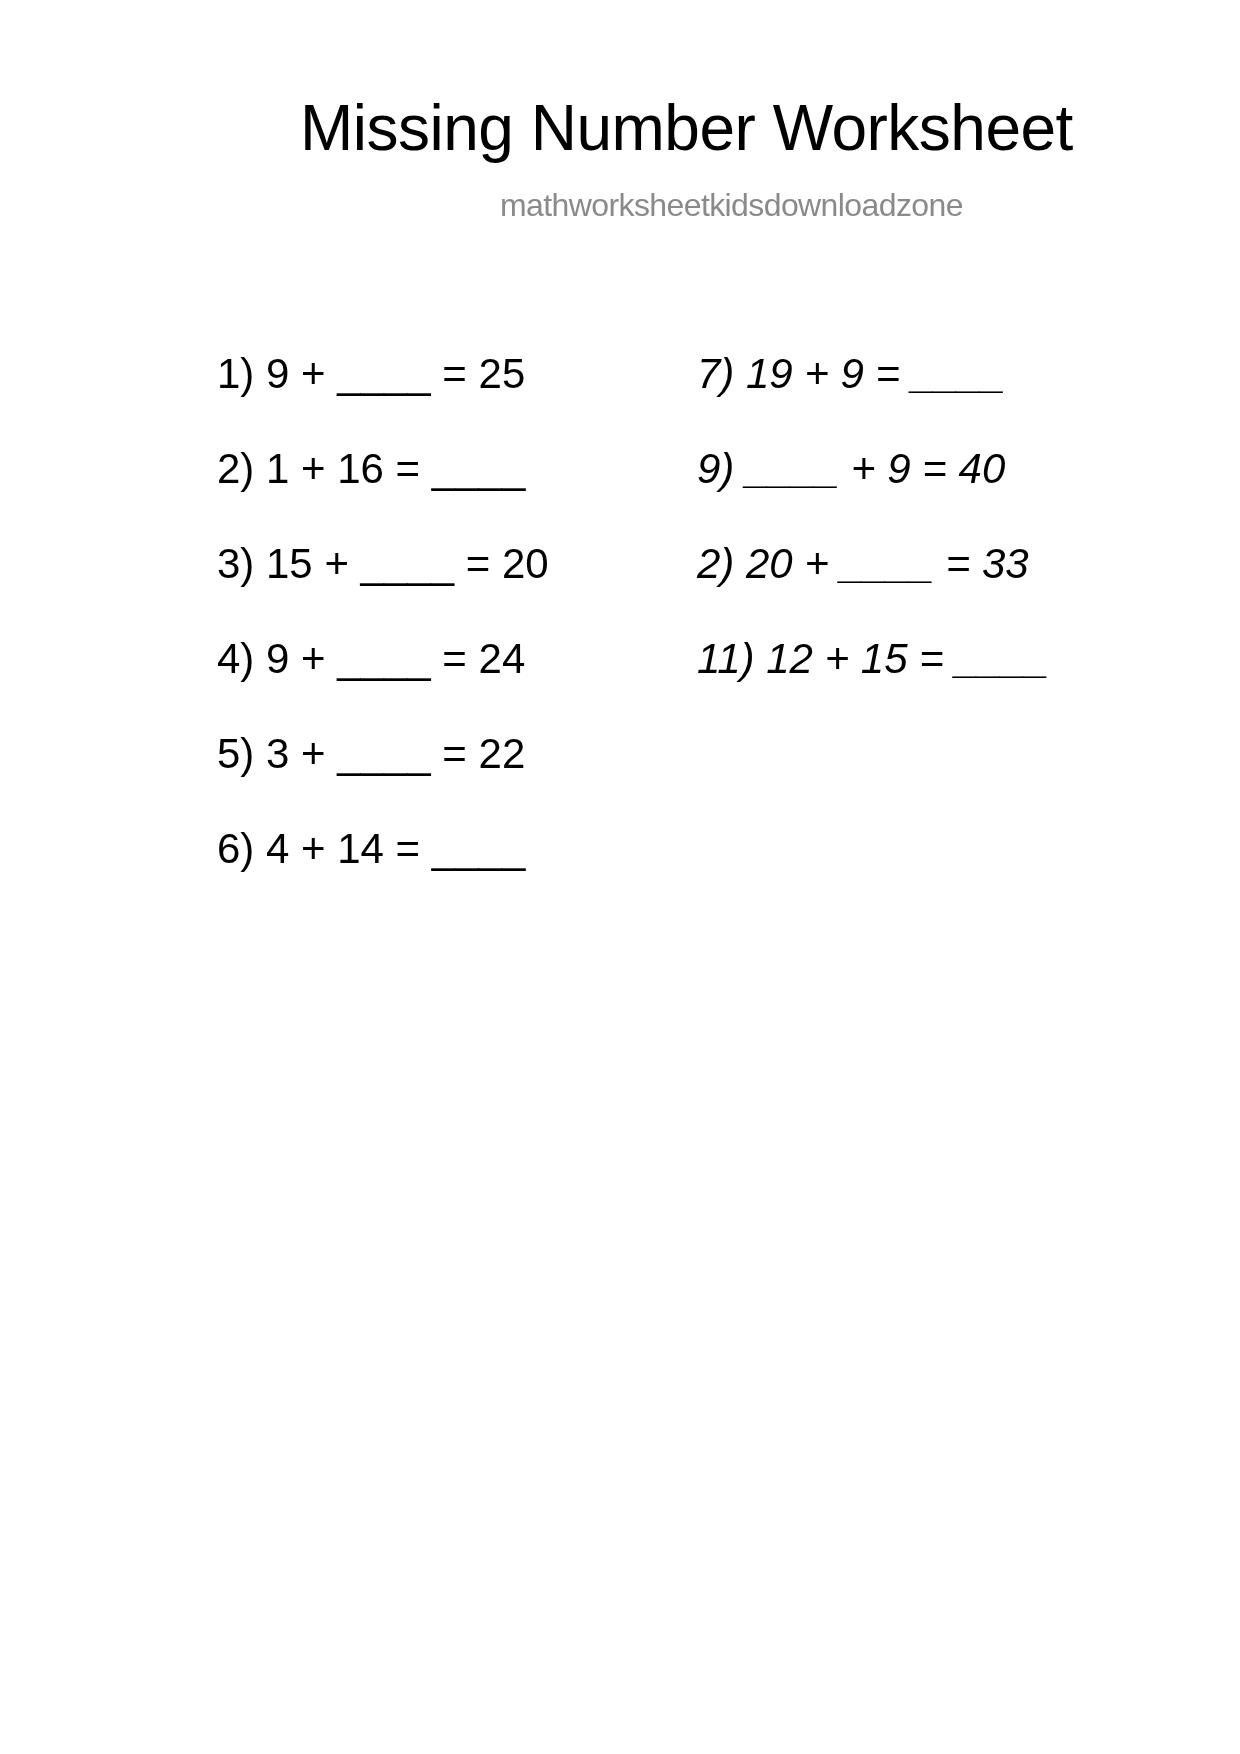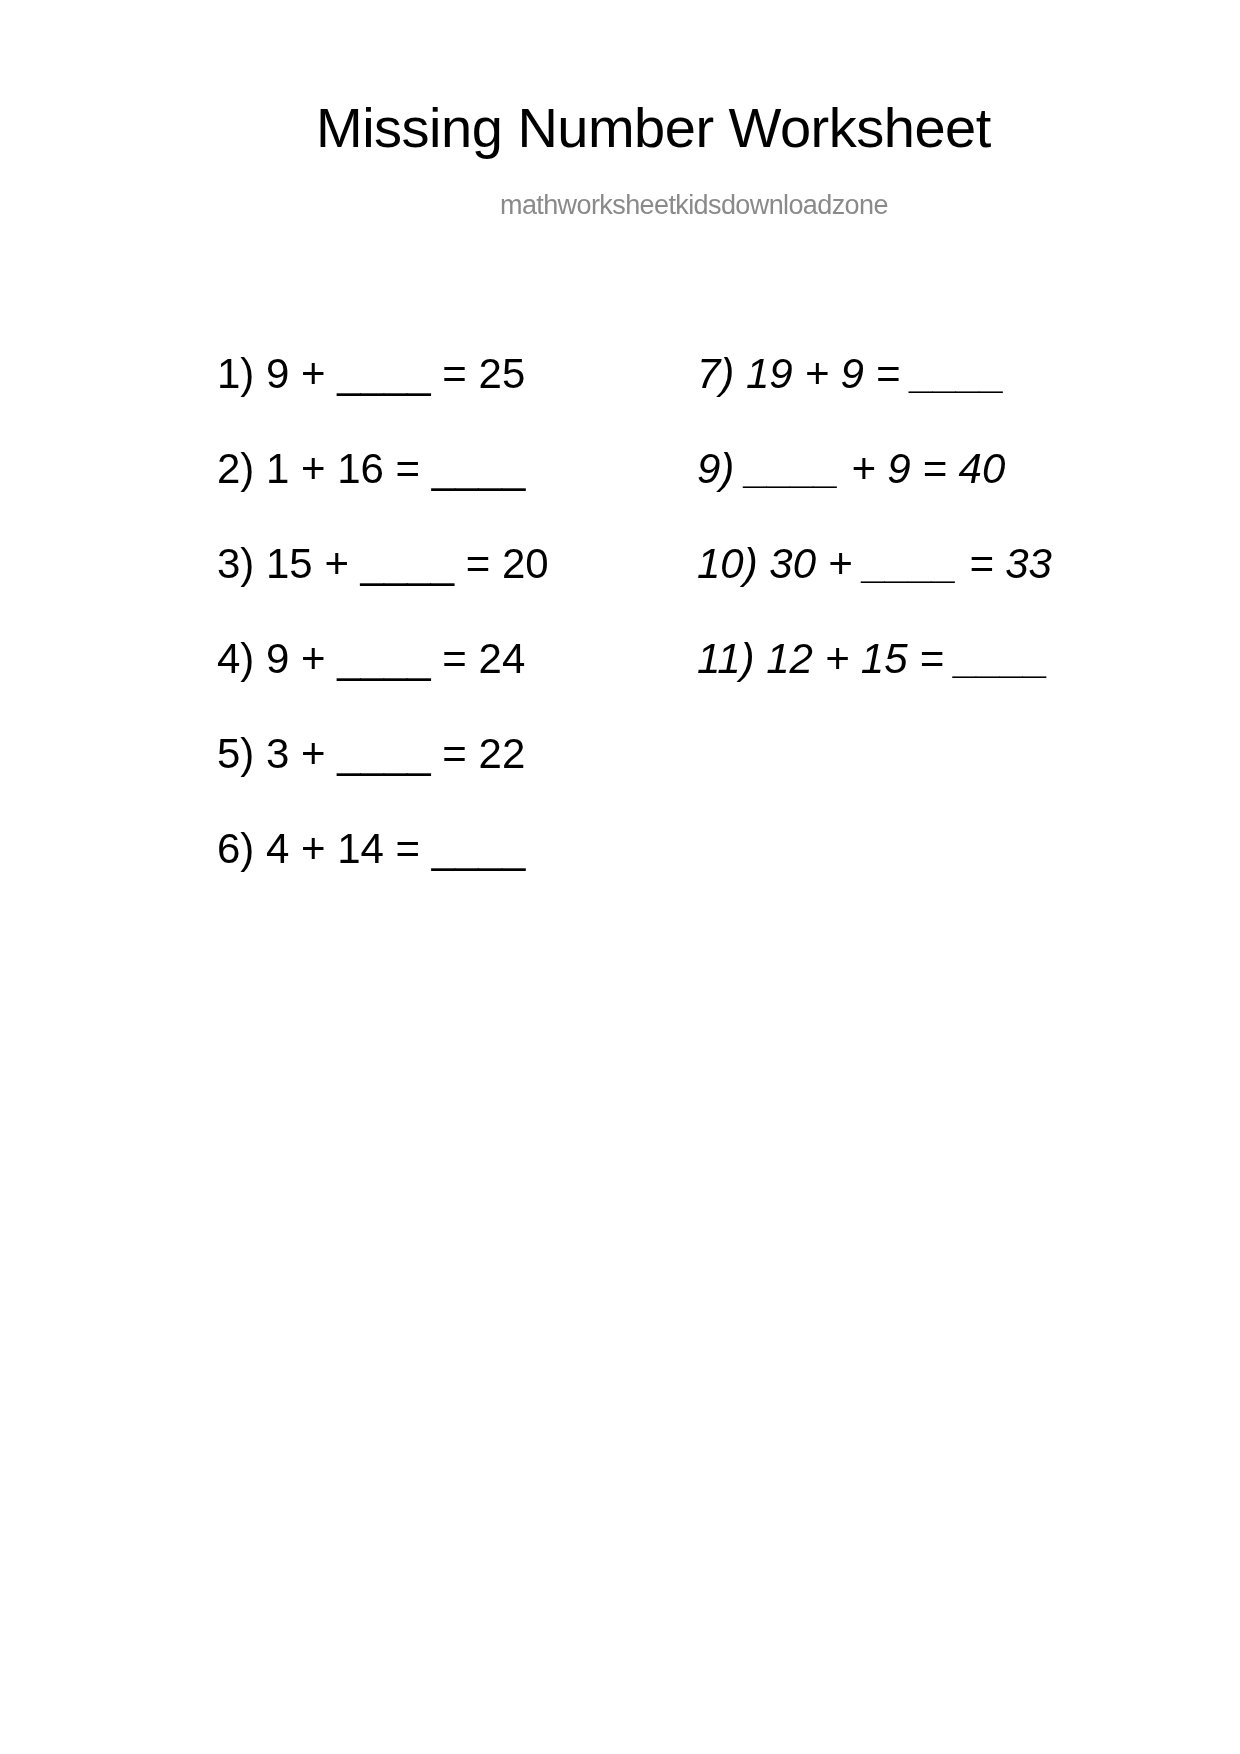--- a/index.html
+++ b/index.html
@@ -10,32 +10,32 @@
     body {
       width: 1240px;
       height: 1754px;
       position: relative;
       overflow: hidden;
       font-family: "Liberation Sans", sans-serif;
       color: #000000;
     }
     .title {
       position: absolute;
-      left: 316px;
+      left: 300px;
       top: 96px;
-      font-size: 56px;
+      font-size: 64px;
       line-height: 64px;
       letter-spacing: -0.5px;
       white-space: nowrap;
     }
     .subtitle {
       position: absolute;
       left: 500px;
       top: 183px;
-      font-size: 27px;
+      font-size: 32px;
       line-height: 44px;
       color: #8a8a8a;
       letter-spacing: -0.6px;
       white-space: nowrap;
     }
     .col {
       position: absolute;
       top: 352px;
     }
     .col.left { left: 202px; margin-left: 15px; }
@@ -60,16 +60,16 @@
     <div class="problem">2) 1 + 16 = ____</div>
     <div class="problem">3) 15 + ____ = 20</div>
     <div class="problem">4) 9 + ____ = 24</div>
     <div class="problem">5) 3 + ____ = 22</div>
     <div class="problem">6) 4 + 14 = ____</div>
   </div>
 
   <div class="col right">
     <div class="problem">7) 19 + 9 = ____</div>
     <div class="problem">9) ____ + 9 = 40</div>
-    <div class="problem">10) 30 + ____ = 33</div>
+    <div class="problem">2) 20 + ____ = 33</div>
     <div class="problem">11) 12 + 15 = ____</div>
   </div>
 </div>
 
 </body></html>

